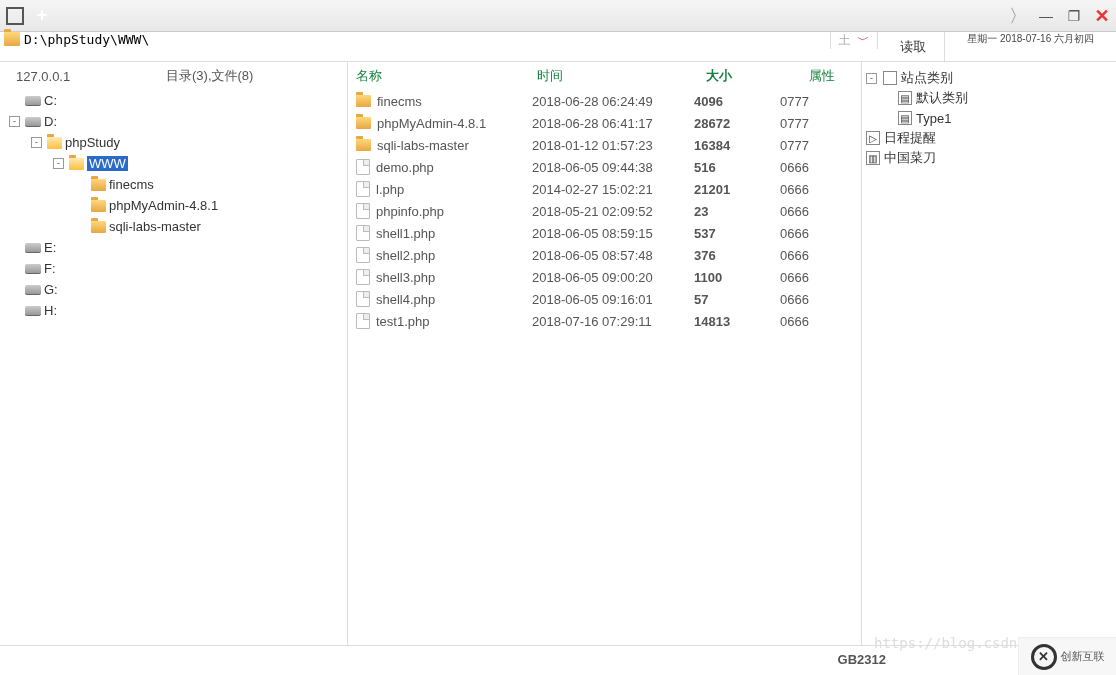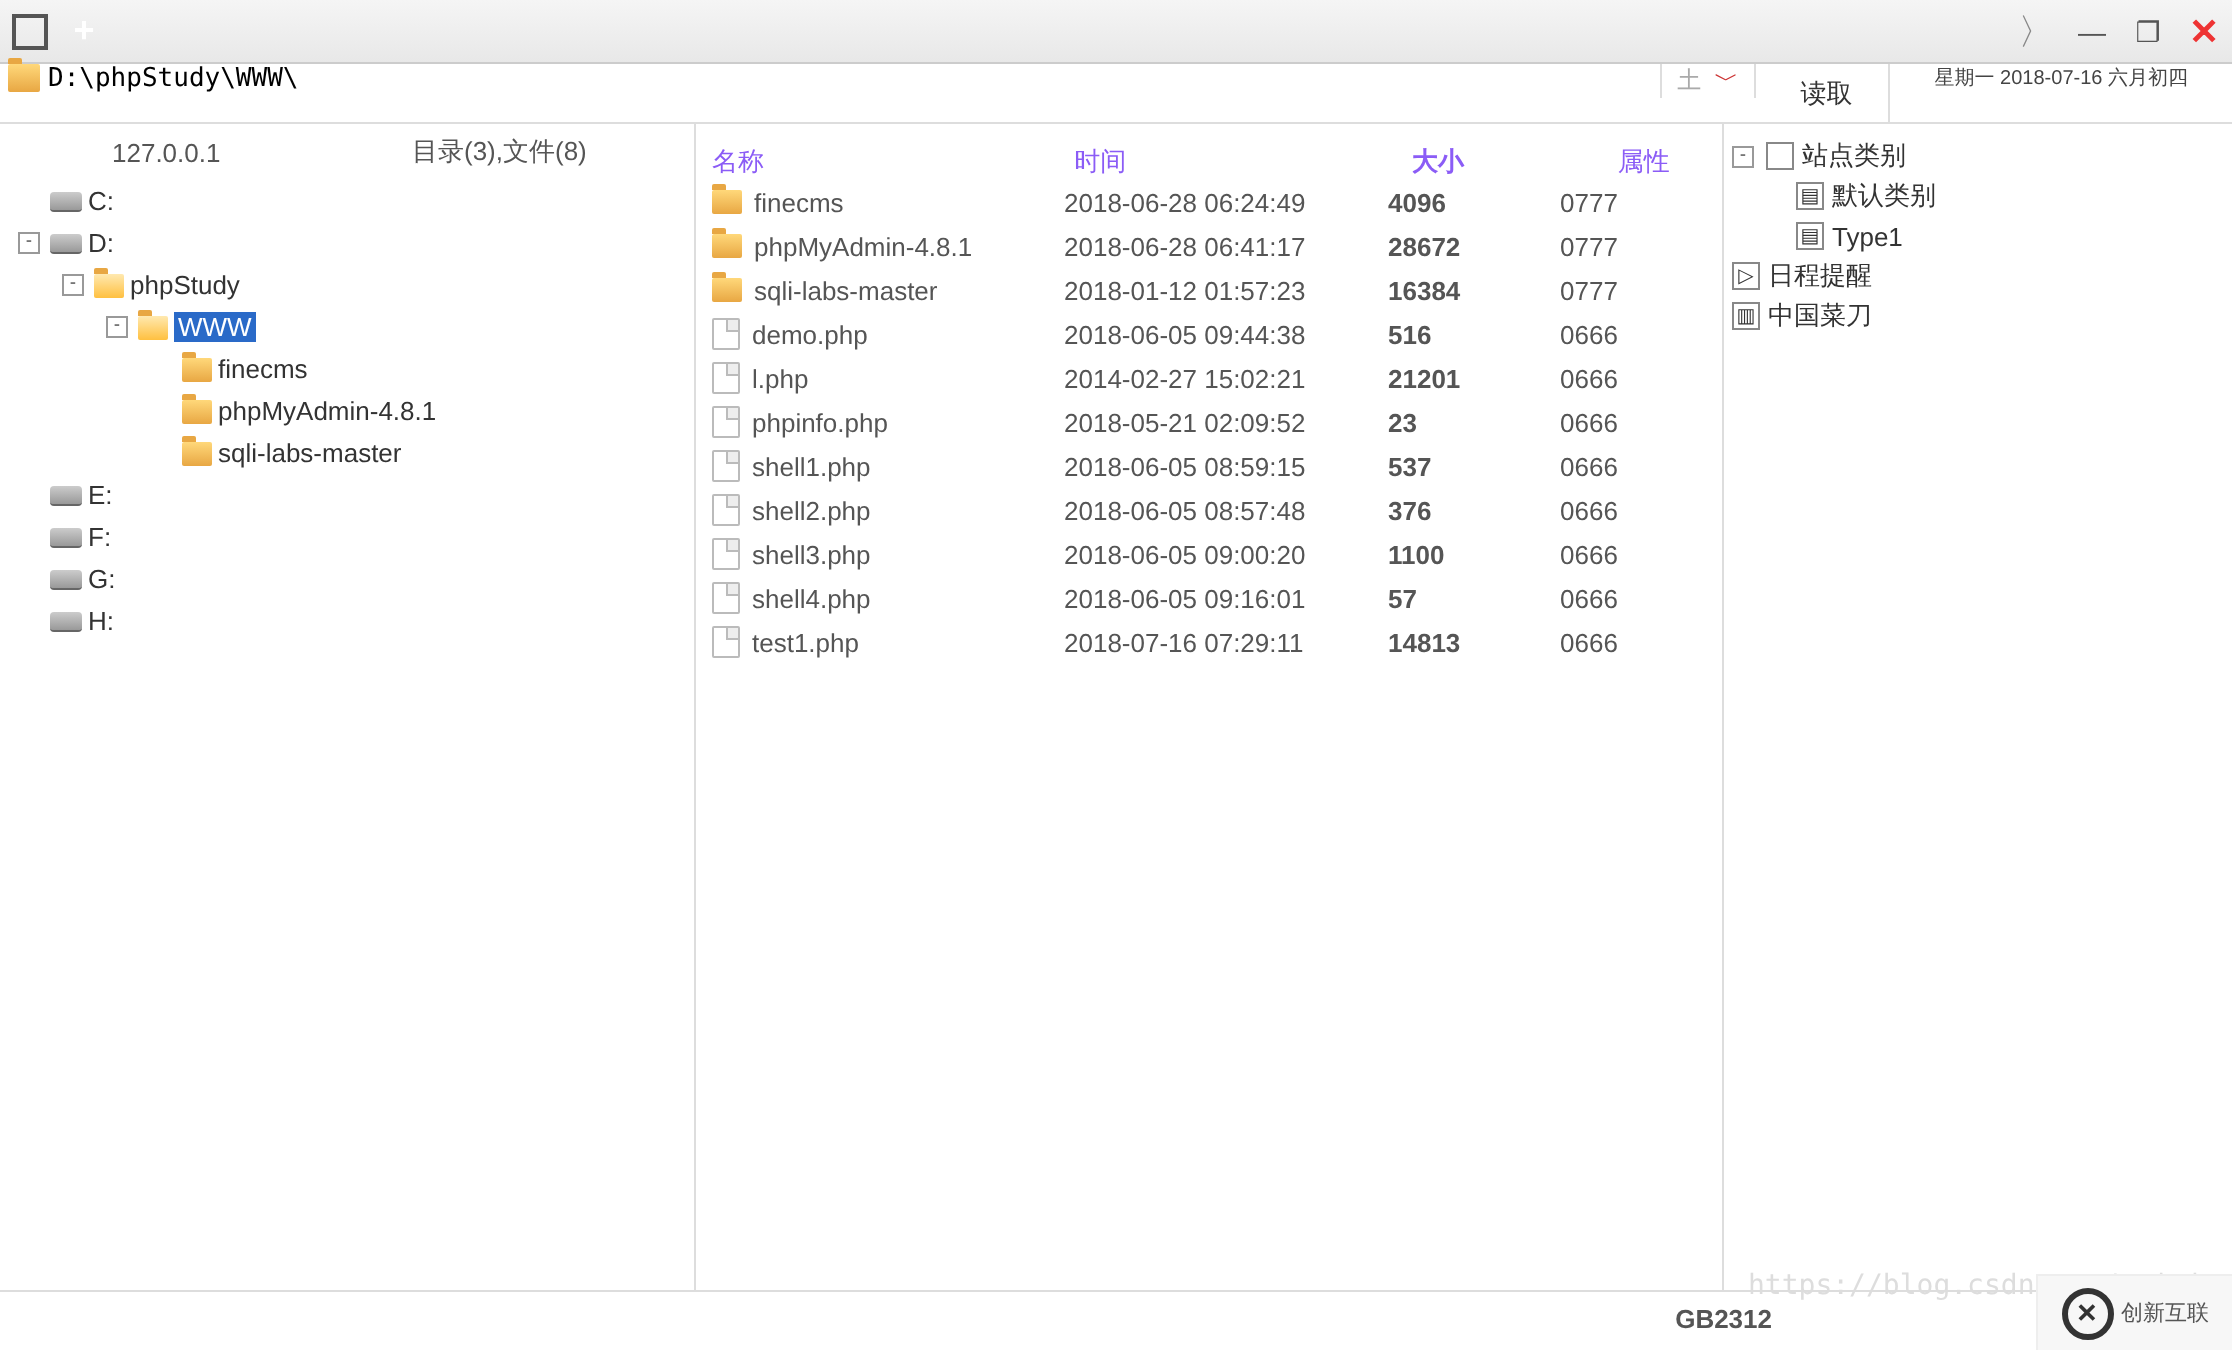--- a/index.html
+++ b/index.html
@@ -24,37 +24,37 @@
 .pathbar .folder-ic { width:16px;height:14px;}
 .path-input { flex:1; font-family: monospace; font-size:13px; border:none; outline:none; background:transparent;}
 .path-drop { color:#c33; font-size:12px; padding:0 8px; border-left:1px solid #ddd; border-right:1px solid #ddd;}
 .path-drop .star{color:#aaa;}
 .read-btn { padding: 0 18px; height:100%; display:flex; align-items:center; border-right:1px solid #ddd; cursor:pointer;}
 .date-info { padding: 0 18px; color:#444; font-size:10px;}
 
 .main { display:flex; height: 583px; }
 
 .tree { width: 348px; border-right:1px solid #ddd; overflow:auto; }
-.tree-head { height:28px; display:flex; align-items:center; color:#555; padding:0 0 0 16px;margin-left:40px; }
+.tree-head { height:28px; display:flex; align-items:center; color:#555; padding:0 0 0 16px; }
 .tree-head .hh1{width:150px;}
 .tree ul { list-style:none; }
 .tree li { white-space:nowrap; }
 .tree-row { display:flex; align-items:center; height:21px; font-family: monospace; font-size:13px; cursor:default; gap:3px;}
 .tree-row.sel { }
 .tree-row.sel .lbl{ background:#2a6ac8; color:#fff; padding:0 2px;}
 .exp { width:11px; height:11px; border:1px solid #999; font-size:9px; line-height:9px; text-align:center; margin-right:2px; color:#555; cursor:pointer; font-family:monospace;}
 .exp.empty{border:none;}
 .drive-ic { width:16px; height:10px; background:linear-gradient(#ccc,#999); border-radius:2px; border-bottom:1px solid #666;}
 .folder-ic-sm { width:15px;height:12px; background:linear-gradient(#ffd87a,#e8a743); border-radius:1px; position:relative;}
 .folder-ic-sm::before{content:"";position:absolute;top:-3px;left:0;width:7px;height:3px;background:#e8a743;border-radius:1px 1px 0 0;}
 .folder-ic-sm.open{background:linear-gradient(#ffe9b0,#ffc040);}
 .ind { display:inline-block;}
 
 .filelist { flex:1; border-right:1px solid #ddd; overflow:auto;}
-.filelist-head { height:28px; display:flex; align-items:flex-end; color:#8b5cf6; border-bottom:0px solid #eee; padding-left:8px;gap:28px;}
+.filelist-head { height:28px; display:flex; align-items:center; color:#15803d; border-bottom:0px solid #eee; padding-left:8px;gap:28px;}
 .filelist-head span{display:inline-block;}
 .col-name{width:176px;} .col-time{width:162px;} .col-size{width:86px;font-weight:bold;} .col-attr{width:60px;}
 .file-row { height:22px; display:flex; align-items:center; padding-left:8px; color:#555; font-size:13px; cursor:default;}
 .file-row .col-name{display:flex;align-items:center;gap:6px;}
 .file-ic { width:14px;height:16px; border:1px solid #bbb; background:#fff; border-radius:1px; position:relative;}
 .file-ic::after{content:"";position:absolute;top:0;right:0;width:5px;height:5px;background:#eee;border-left:1px solid #bbb;border-bottom:1px solid #bbb;}
 
 .sidebar { width: 254px; padding:6px 4px; }
 .sidebar .srow { display:flex; align-items:center; height:20px; gap:4px; font-size:13px; cursor:default;}
 .sbic { width:14px;height:14px; border:1px solid #888; display:flex;align-items:center;justify-content:center;font-size:10px;}

